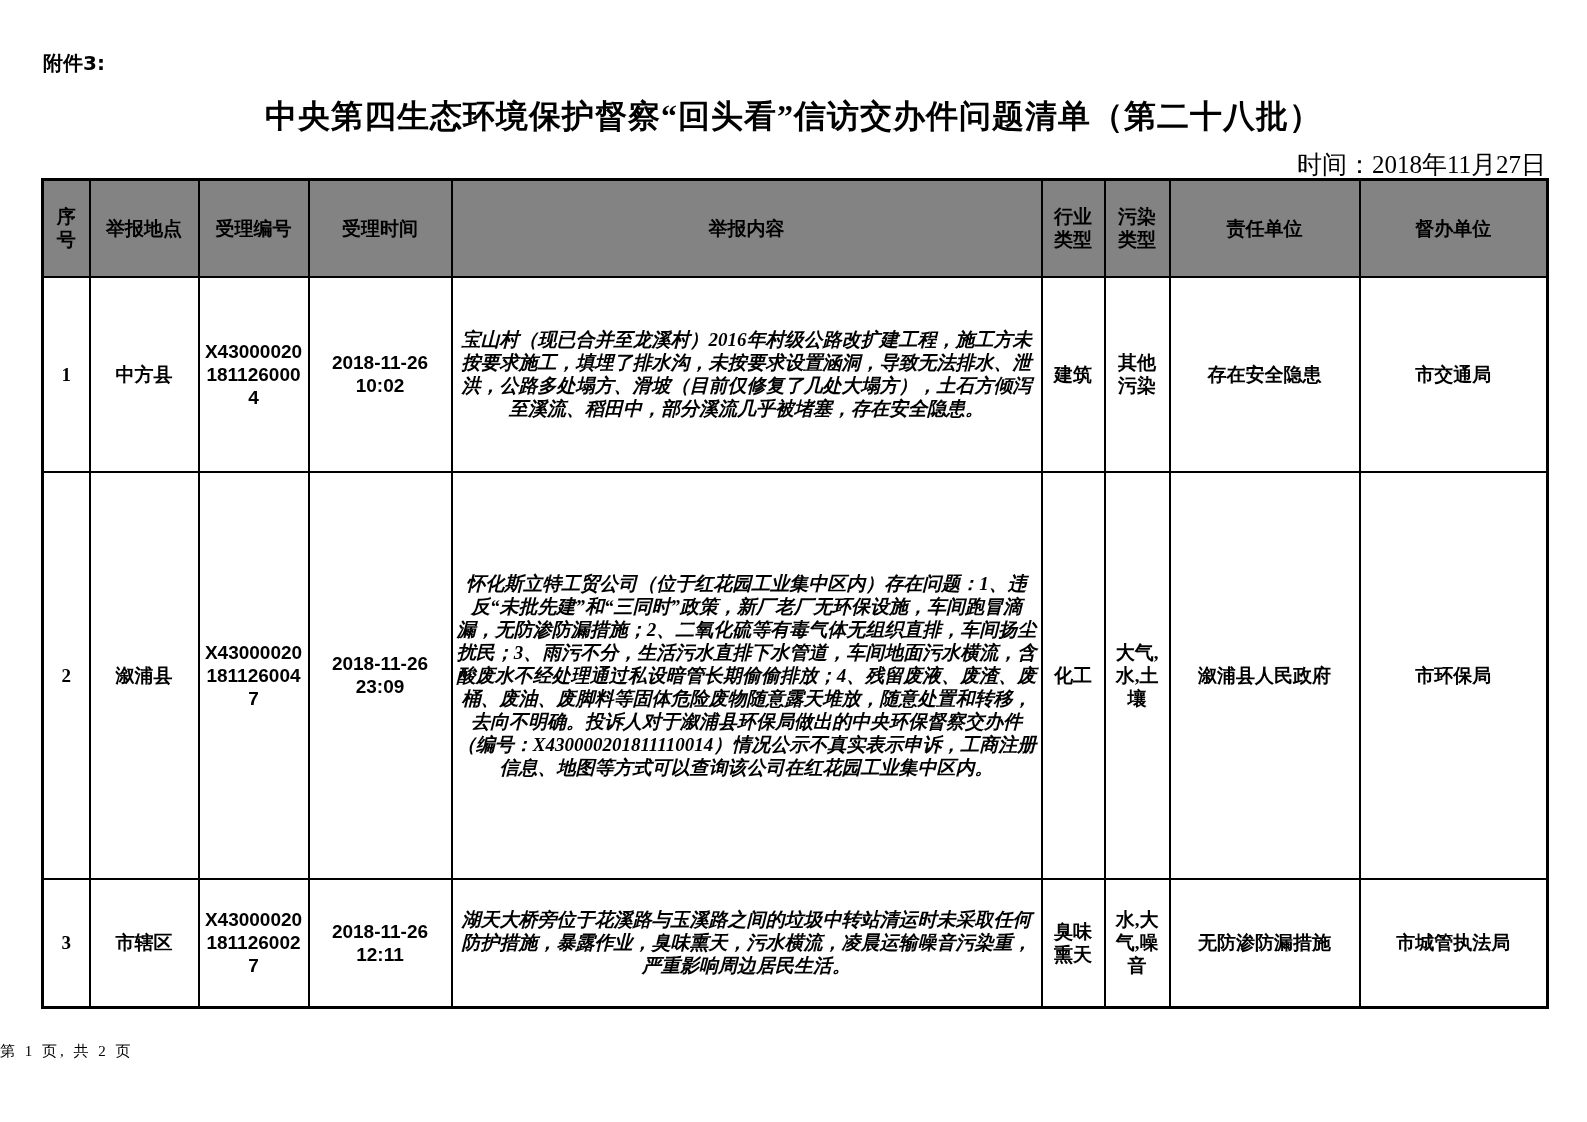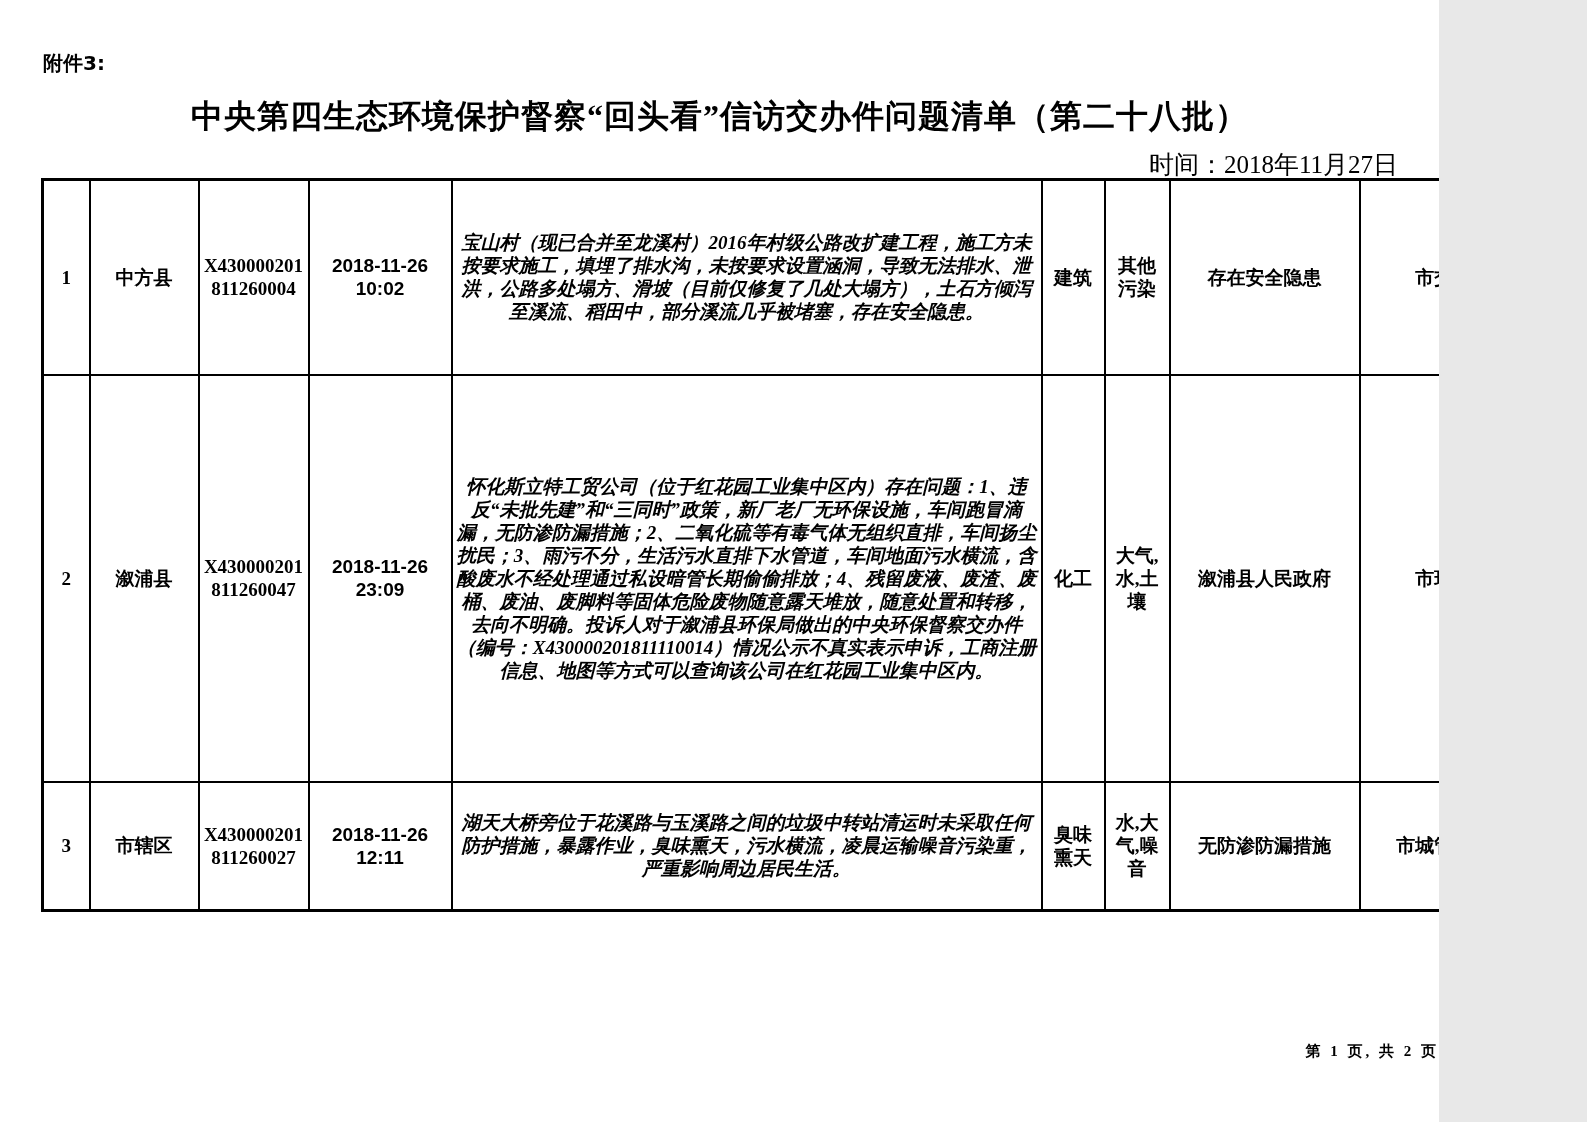--- a/index.html
+++ b/index.html
@@ -1,19 +1,19 @@
 <!DOCTYPE html>
 <html style="--header-bg: #838383;"><head>
 <meta charset="utf-8">
 <style>
   * { margin: 0; padding: 0; box-sizing: border-box; }
   html, body { background: #e8e8e8; }
   .page {
     position: relative;
-    width: 1439px;
+    width: 1587px;
     height: 1122px;
     background: #ffffff;
     font-family: "Liberation Serif", "DejaVu Serif", serif;
     color: #000;
     overflow: hidden;
   }
   .attachment-label {
     position: absolute;
     left: 43px;
     top: 50px;
@@ -63,33 +63,33 @@
   tr.data-row-1 { height: 195px; }
   tr.data-row-2 { height: 407px; }
   tr.data-row-3 { height: 129px; }
   td.content-cell {
     text-align: left;
     padding: 6px 8px;
     font-style: italic;
   }
   td.caseno-cell {
     word-break: break-all;
-    font-family: Liberation Serif, serif;
+    font-family: Liberation Sans, sans-serif;
     font-size: 19px;
   }
   td.time-cell { font-family: Liberation Sans, sans-serif; }
   .page-footer {
     position: absolute;
     left: 0;
     top: 1042px;
     width: 100%;
-    text-align: right;
+    text-align: left;
     font-size: 15px;
     letter-spacing: 3px;
-    font-weight: bold;
+    font-weight: normal;
   }
 </style>
 </head>
 <body>
 
 <div class="page">
 
   <div class="attachment-label">附件3:</div>
 
   <div class="doc-title">中央第四生态环境保护督察“回头看”信访交办件问题清单（第二十八批）</div>
@@ -102,20 +102,31 @@
         <col style="width:109px">
         <col style="width:110px">
       <col style="width:143px">
         <col style="width:590px">
         <col style="width:63px">
       <col style="width:65px">
         <col style="width:190px">
         <col style="width:188px">
     </colgroup>
     <tbody>
+      <tr class="header-row">
+        <td>序号</td>
+        <td>举报地点</td>
+        <td>受理编号</td>
+        <td>受理时间</td>
+        <td>举报内容</td>
+        <td>行业类型</td>
+        <td>污染类型</td>
+        <td>责任单位</td>
+        <td>督办单位</td>
+      </tr>
 
       <tr class="data-row-1">
         <td>1</td>
         <td>中方县</td>
         <td class="caseno-cell">X430000201811260004</td>
         <td class="time-cell">2018-11-26 10:02</td>
         <td class="content-cell">宝山村（现已合并至龙溪村）2016年村级公路改扩建工程，施工方未按要求施工，填埋了排水沟，未按要求设置涵洞，导致无法排水、泄洪，公路多处塌方、滑坡（目前仅修复了几处大塌方），土石方倾泻至溪流、稻田中，部分溪流几乎被堵塞，存在安全隐患。</td>
         <td>建筑</td>
         <td>其他污染</td>
         <td>存在安全隐患</td>

